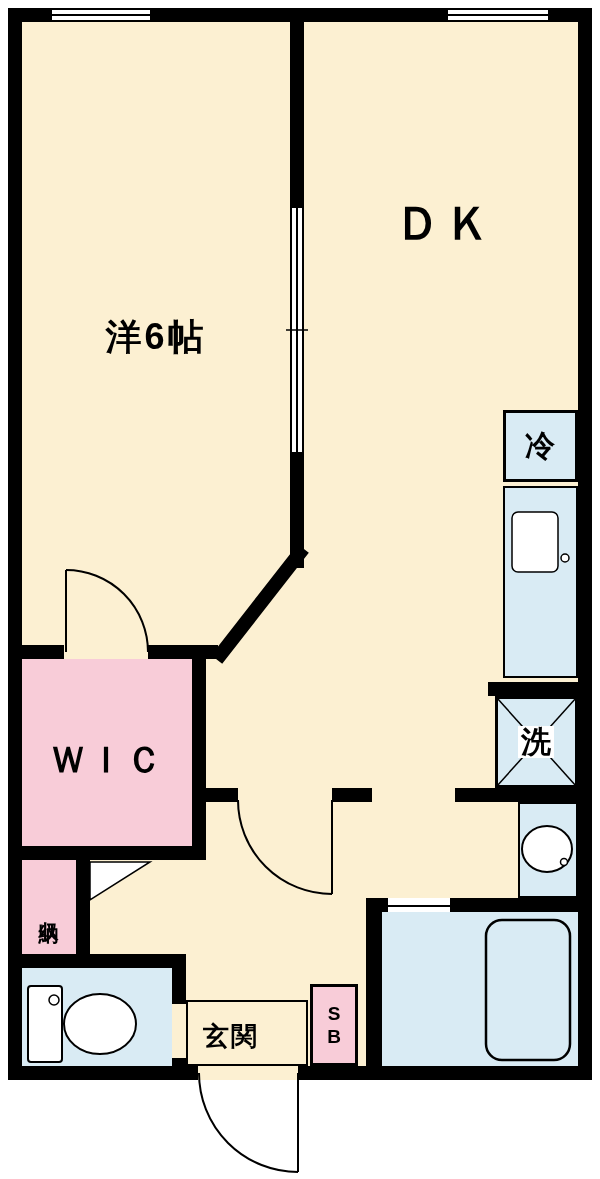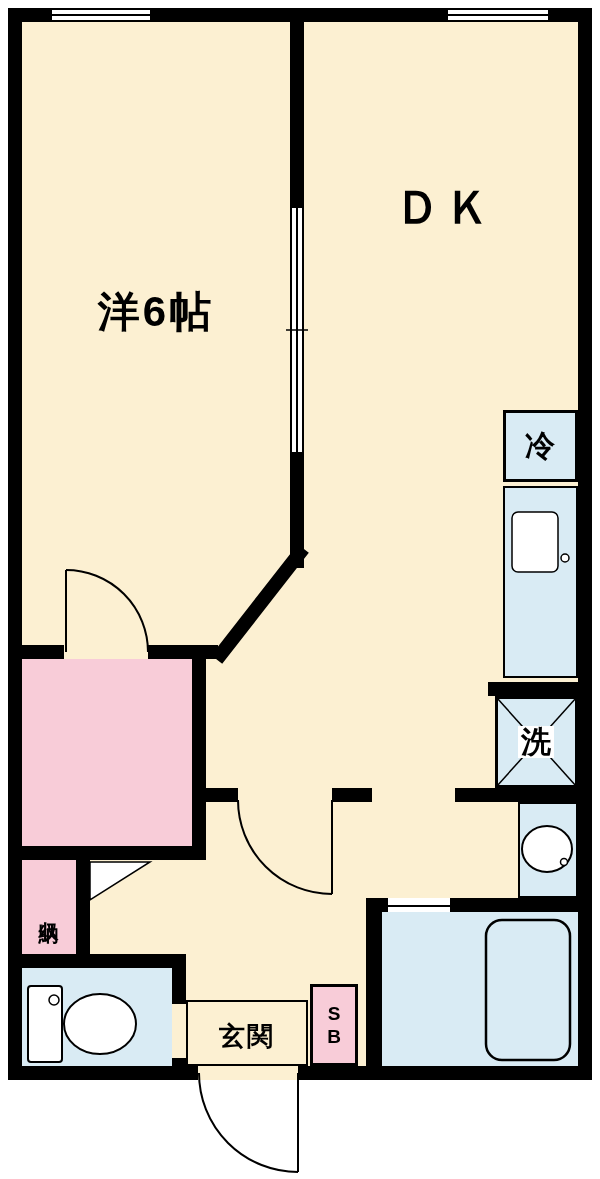--- a/index.html
+++ b/index.html
@@ -96,21 +96,22 @@
 
     <line x1="497" y1="698" x2="576" y2="786" stroke="#000" stroke-width="1.5"></line>
     <line x1="576" y1="698" x2="497" y2="786" stroke="#000" stroke-width="1.5"></line>
 
     <ellipse cx="547" cy="849" rx="25" ry="23" fill="#fff" stroke="#000" stroke-width="2"></ellipse>
     <circle cx="564" cy="862" r="3.5" fill="#fff" stroke="#000" stroke-width="1.5"></circle>
 
     <rect x="486" y="920" width="84" height="140" rx="16" fill="#d9ebf4" stroke="#000" stroke-width="2.5"></rect>
   </svg>
 
-  <div class="label" style="left:156px;top:312px;font-size:42px;letter-spacing:3px;">洋6帖</div>
-  <div class="label" style="left:445px;top:207px;font-size:46px;letter-spacing:4px;">ＤＫ</div>
+  <div class="label" style="left:156px;top:337px;font-size:36px;letter-spacing:3px;">洋6帖</div>
+  <div class="label" style="left:445px;top:223px;font-size:46px;letter-spacing:4px;">ＤＫ</div>
+  <div class="label" style="left:107px;top:760px;font-size:36px;letter-spacing:2px;">ＷＩＣ</div>
   <div class="label vert" style="left:49px;top:908px;font-size:20px;">収納</div>
-  <div class="label" style="left:247px;top:1036px;font-size:26px;letter-spacing:2px;">玄関</div>
+  <div class="label" style="left:231px;top:1036px;font-size:26px;letter-spacing:2px;">玄関</div>
   <div class="label vert" style="left:334px;top:1026px;font-size:19px;">SB</div>
   <div class="label" style="left:540px;top:446px;font-size:30px;">冷</div>
   <div class="label" style="left:536px;top:742px;font-size:30px;background:#fff;padding:1px 3px;">洗</div>
 
 </div>
 
 </body></html>

